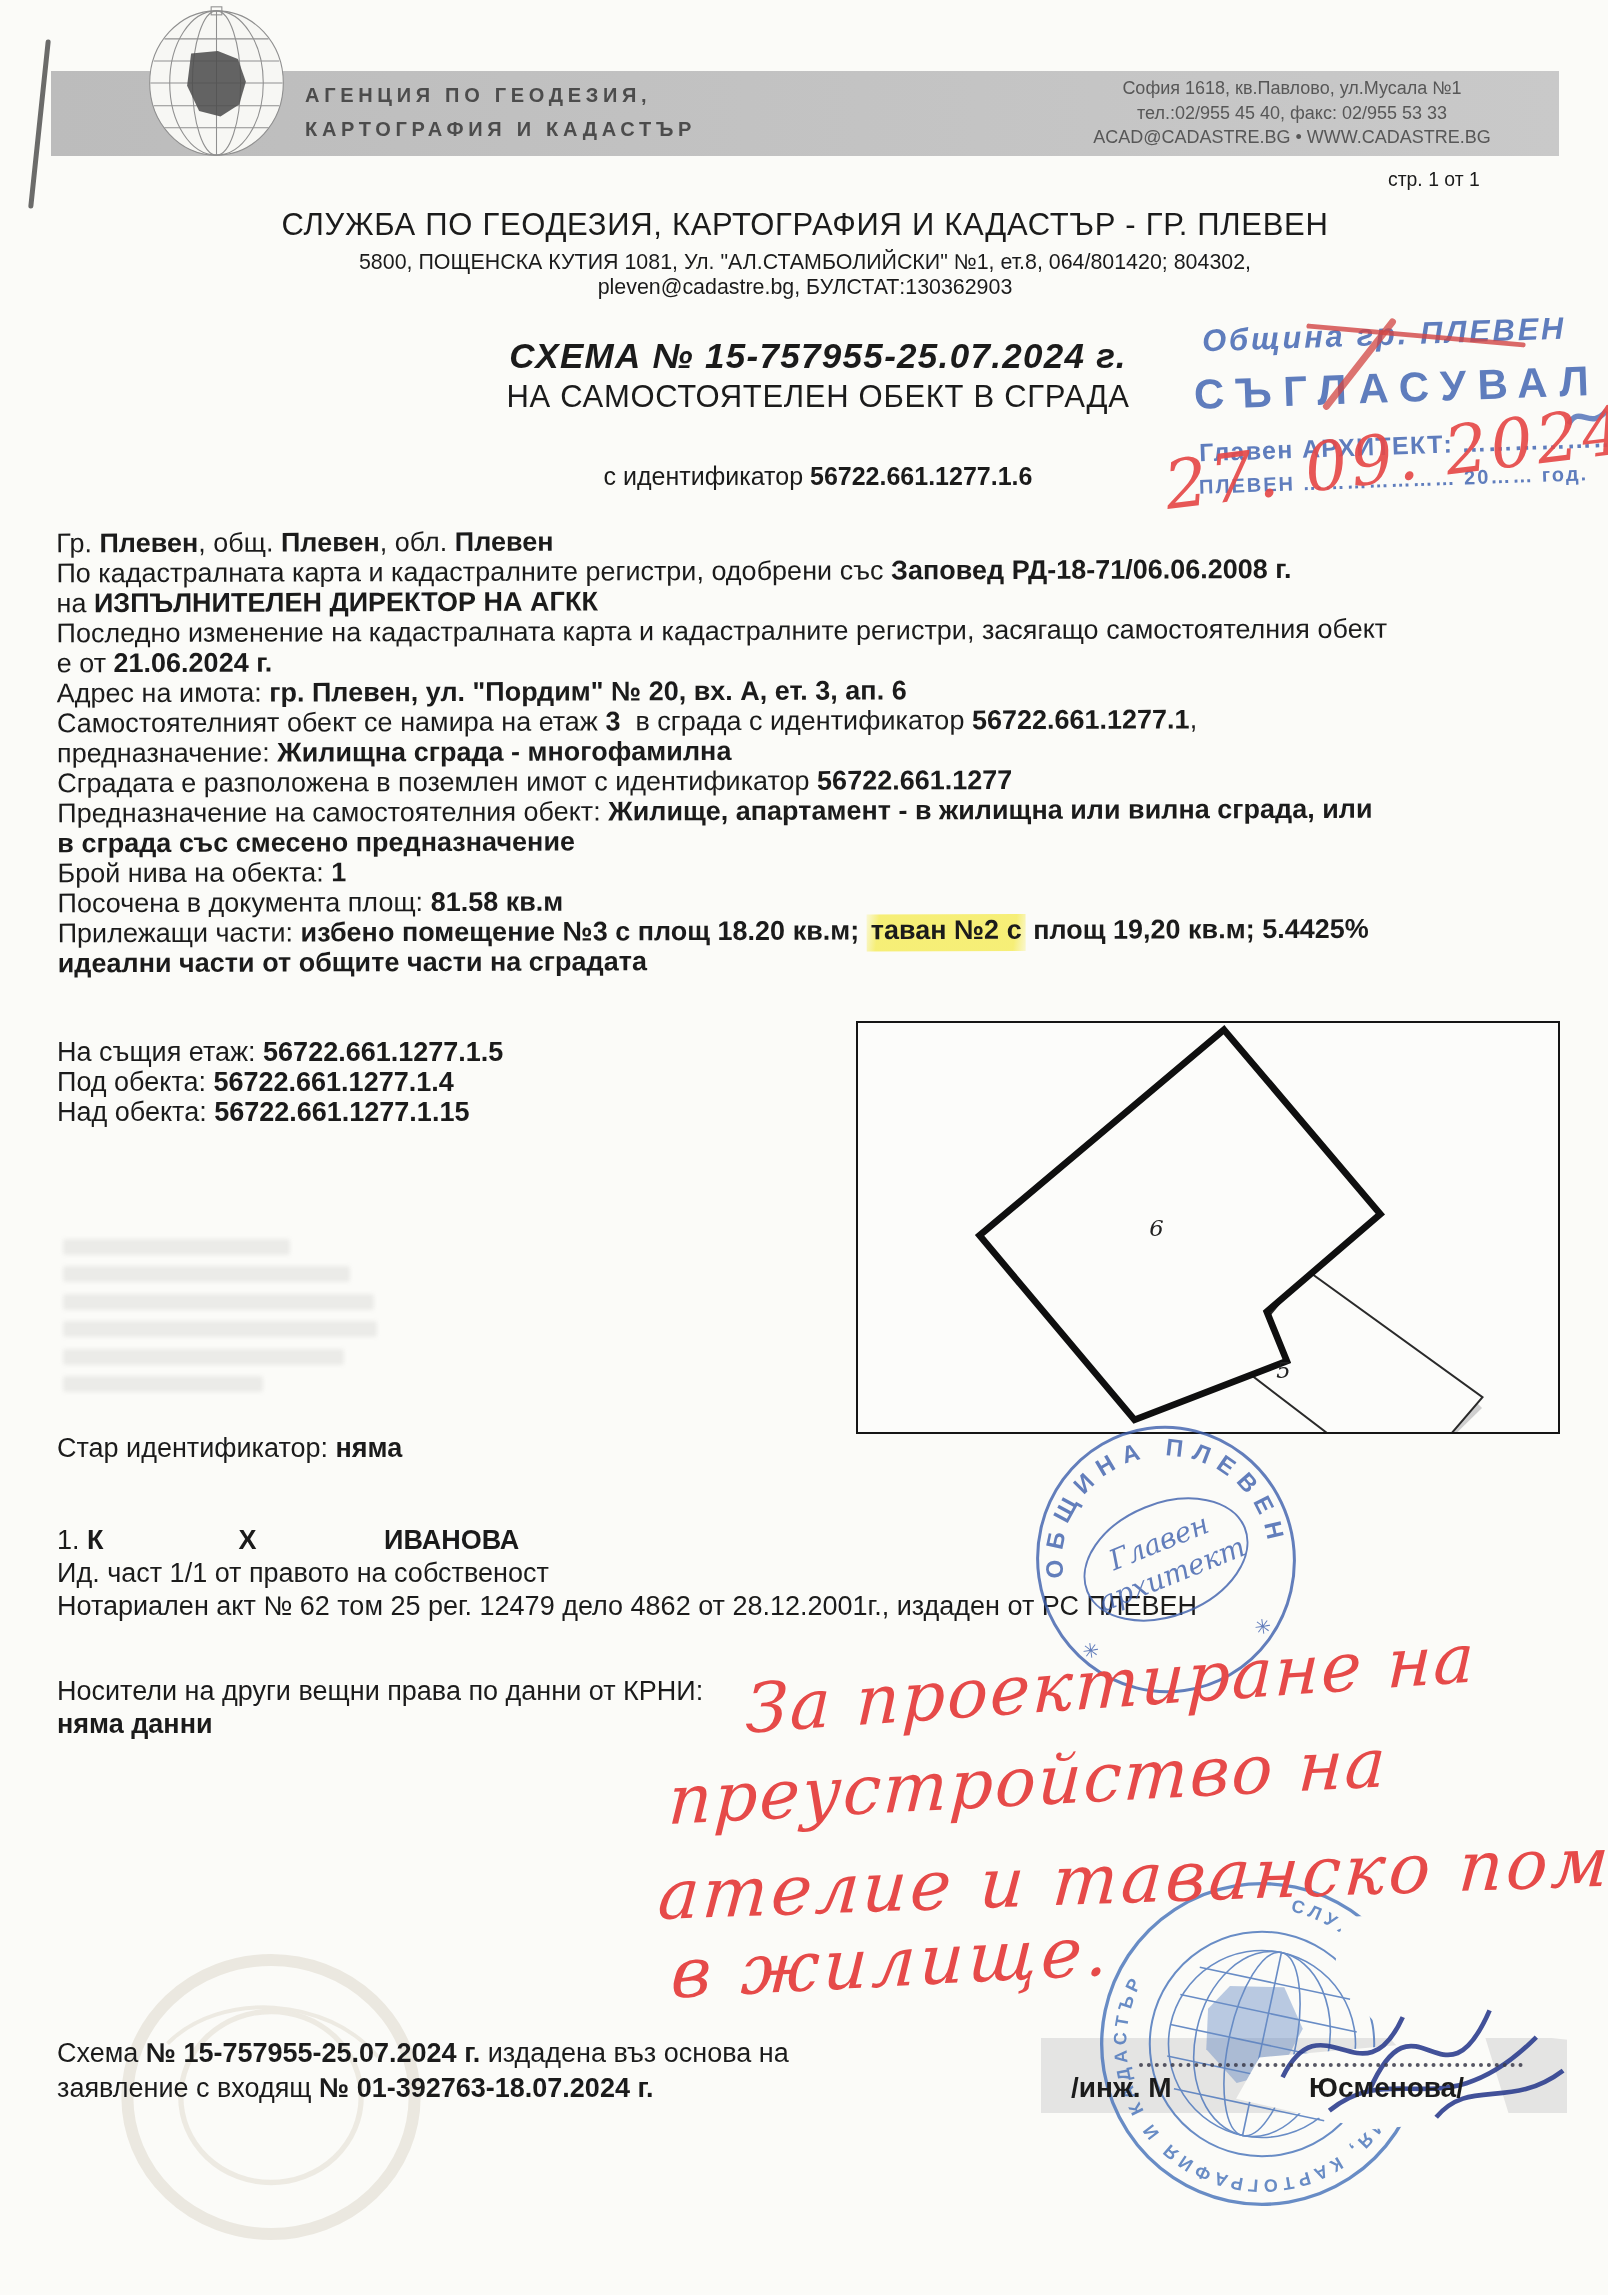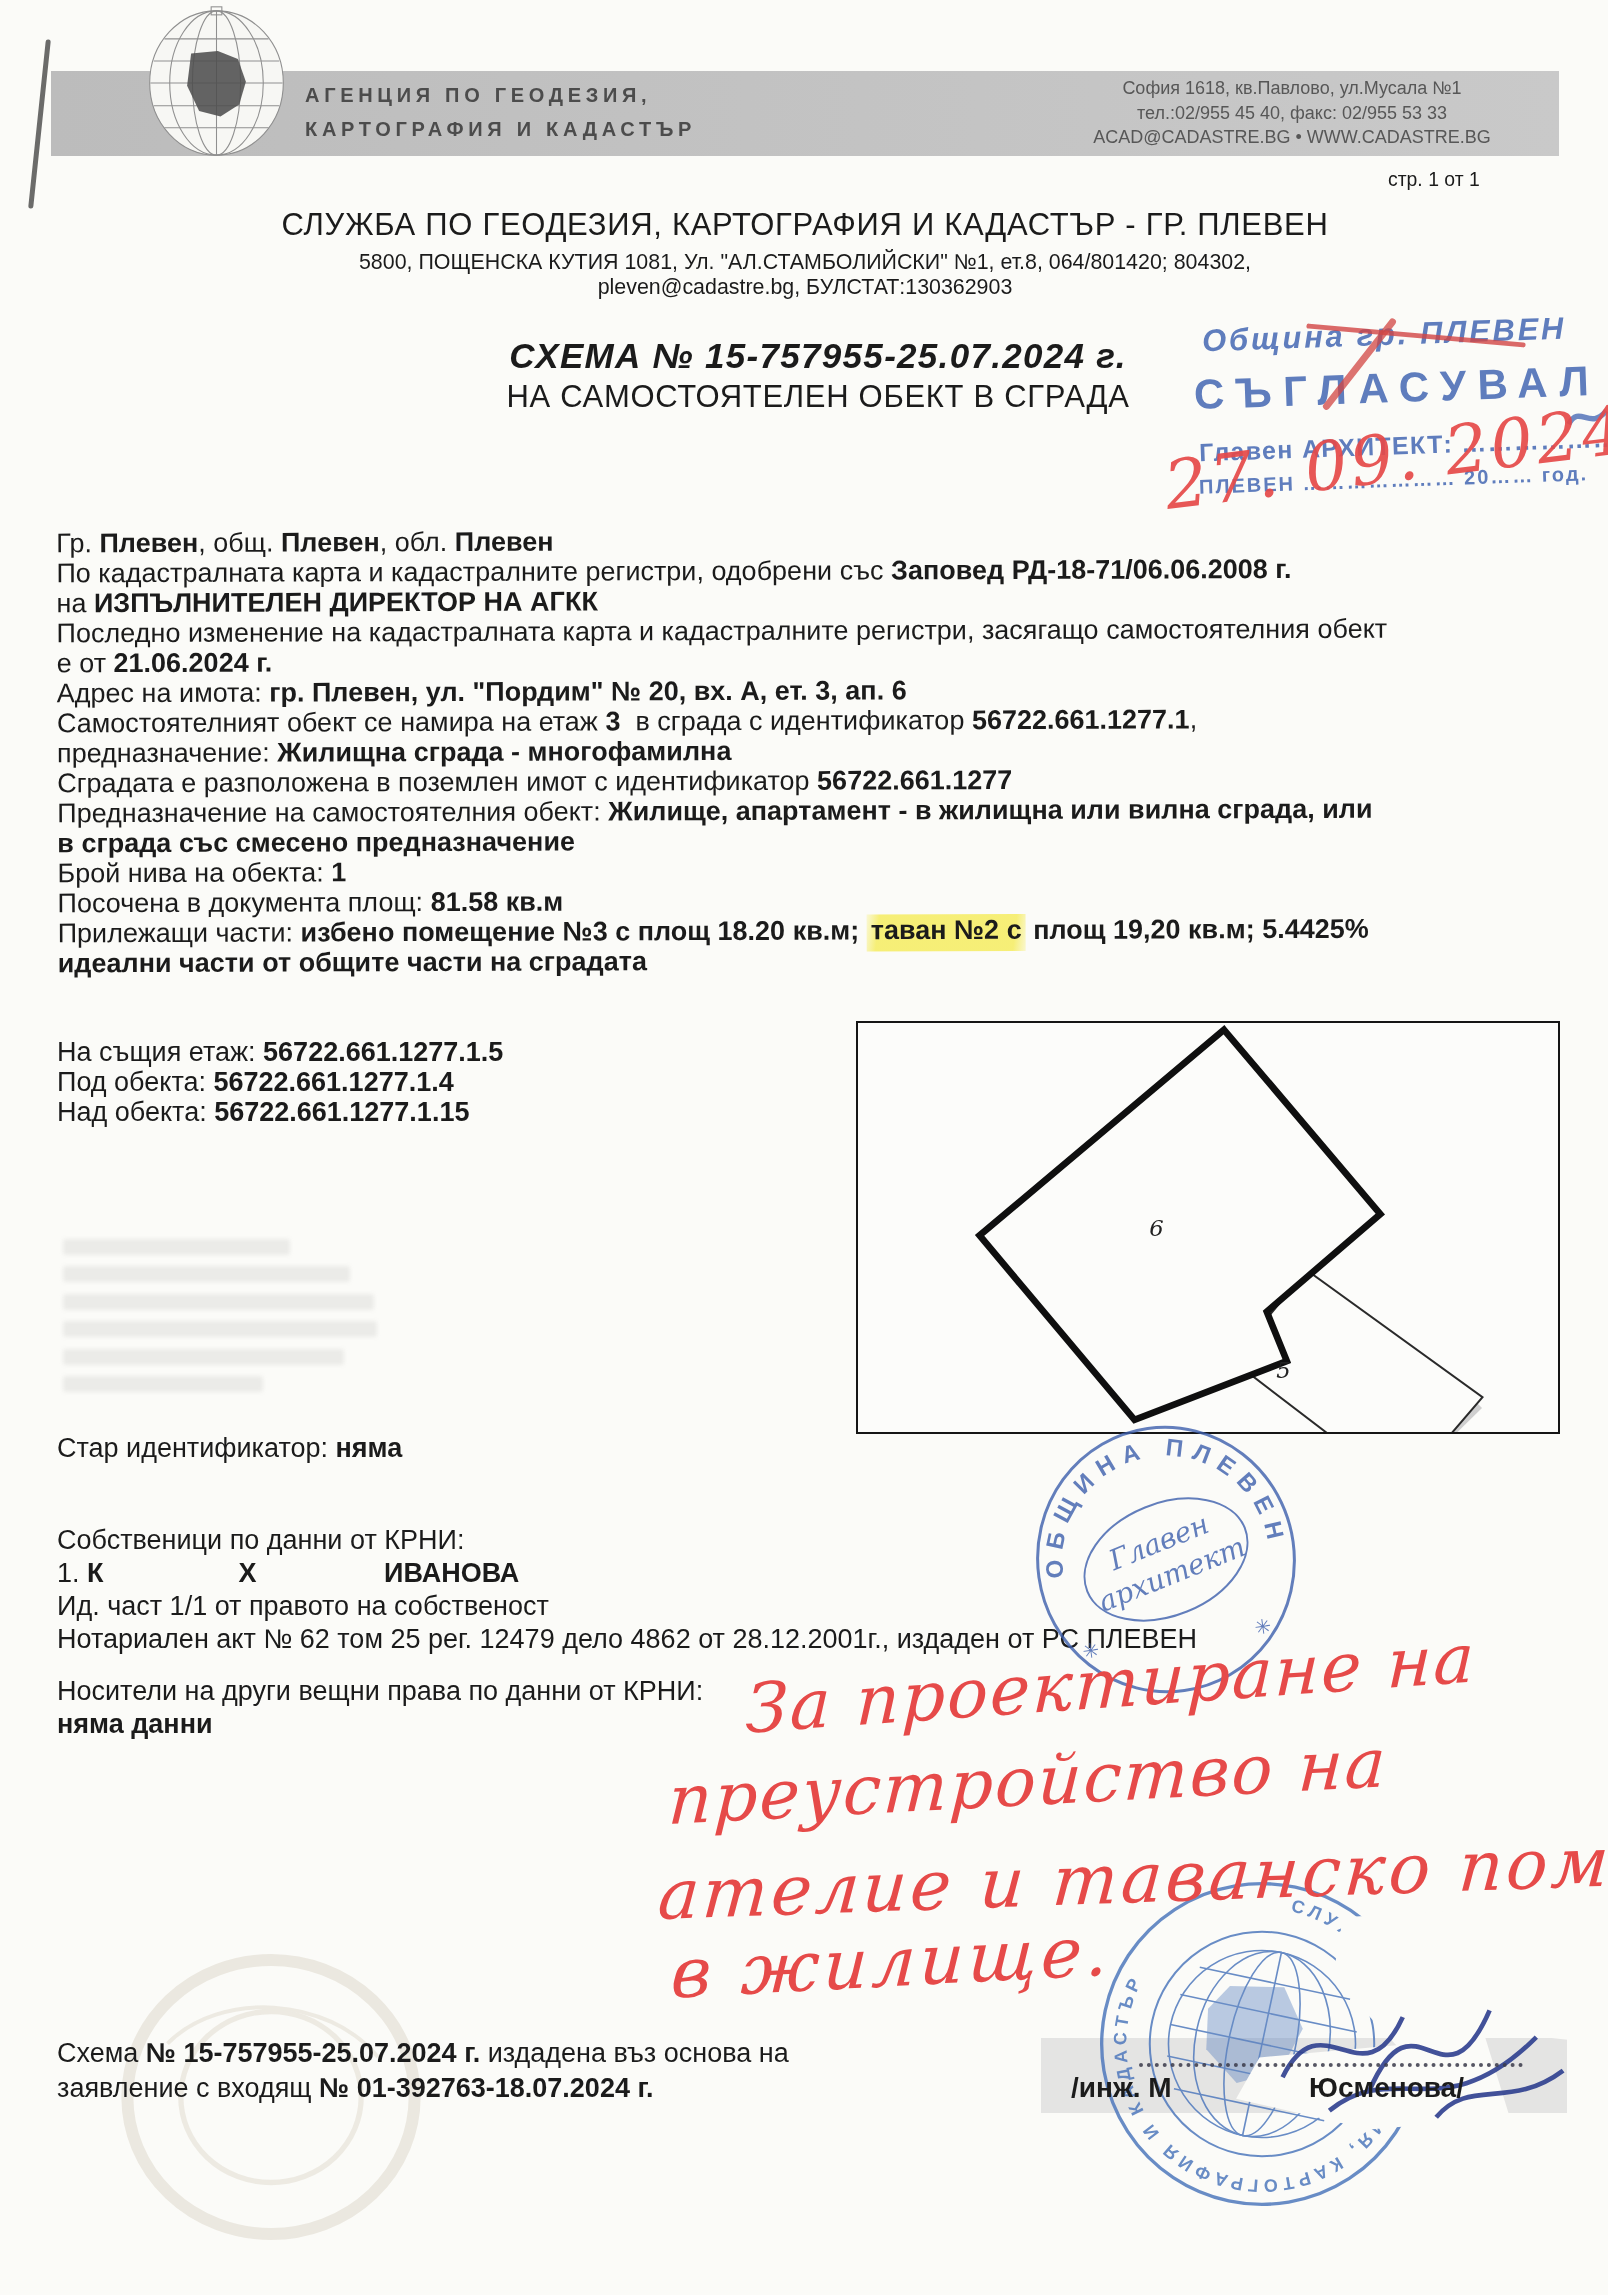--- a/index.html
+++ b/index.html
@@ -51,20 +51,21 @@
   <div class="abs contact center" style="left:1015px;top:126px;width:554px;">ACAD@CADASTRE.BG • WWW.CADASTRE.BG</div>
 
   <div class="abs" style="left:1388px;top:168px;font-size:19.4px;white-space:nowrap;">стр. 1 от 1</div>
 
   <div class="abs center" style="left:0;top:207px;width:1610px;font-size:31px;letter-spacing:0.7px;white-space:nowrap;">СЛУЖБА ПО ГЕОДЕЗИЯ, КАРТОГРАФИЯ И КАДАСТЪР - ГР. ПЛЕВЕН</div>
   <div class="abs center" style="left:0;top:250px;width:1610px;font-size:21.4px;white-space:nowrap;">5800, ПОЩЕНСКА КУТИЯ 1081, Ул. "АЛ.СТАМБОЛИЙСКИ" №1, ет.8, 064/801420; 804302,</div>
   <div class="abs center" style="left:0;top:275px;width:1610px;font-size:21.4px;white-space:nowrap;">pleven@cadastre.bg, БУЛСТАТ:130362903</div>
 
   <div class="abs center" style="left:80px;top:336px;width:1476px;font-size:35px;font-weight:700;letter-spacing:1.3px;white-space:nowrap;font-style:italic;">СХЕМА № 15-757955-25.07.2024 г.</div>
   <div class="abs center" style="left:80px;top:379px;width:1476px;font-size:31px;letter-spacing:0.7px;white-space:nowrap;">НА САМОСТОЯТЕЛЕН ОБЕКТ В СГРАДА</div>
+  <div class="abs center" style="left:80px;top:462px;width:1476px;font-size:25px;white-space:nowrap;"><span>с идентификатор </span><span class="b">56722.661.1277.1.6</span></div>
 
   <div class="abs blue stamp-line" style="left:1202px;top:317px;font-size:31px;font-weight:700;font-style:italic;letter-spacing:2.7px;transform:rotate(-2deg);">Община гр. ПЛЕВЕН</div>
   <div class="abs blue stamp-line" style="left:1194px;top:364px;font-size:42px;font-weight:700;letter-spacing:11.4px;transform:rotate(-2deg);">СЪГЛАСУВАЛ</div>
   <div class="abs blue stamp-line" style="left:1199px;top:431px;font-size:25px;font-weight:700;letter-spacing:1.3px;transform:rotate(-2deg);">Главен АРХИТЕКТ: ………………</div>
   <div class="abs blue stamp-line" style="left:1199px;top:469px;font-size:20px;font-weight:700;letter-spacing:2px;transform:rotate(-2deg);">ПЛЕВЕН ………………… 20…… год.</div>
 
   <div class="abs" style="left:1306px;top:333px;width:220px;height:5.3px;background:#d24543;opacity:.8;transform:rotate(5deg);border-radius:2.7px;"></div>
   <div class="abs" style="left:1356px;top:307px;width:6.7px;height:114px;background:#d24543;opacity:.75;transform:rotate(38deg);border-radius:3.3px;"></div>
 
   <svg class="abs" style="left:1566px;top:394px;" width="43" height="47" viewBox="0 0 64 70">
@@ -121,21 +122,20 @@
     <div class="ghost-bar" style="width:287px;"></div>
     <div class="ghost-bar" style="width:311px;"></div>
     <div class="ghost-bar" style="width:314px;"></div>
     <div class="ghost-bar" style="width:281px;"></div>
     <div class="ghost-bar" style="width:200px;"></div>
   </div>
 
   <div class="abs ln" style="left:57px;top:1433px;"><span>Стар идентификатор: </span><span class="b">няма</span></div>
 
   <div class="abs" style="left:57px;top:1524px;">
-    <div class="ln" style="line-height:33px;"><span>Собственици по данни от КРНИ:</span></div>
     <div class="ln" style="line-height:33px;"><span>1. </span><span class="b">К&nbsp;&nbsp;&nbsp;&nbsp;&nbsp;&nbsp;&nbsp;&nbsp;&nbsp;&nbsp;&nbsp;&nbsp;&nbsp;&nbsp;&nbsp;&nbsp;&nbsp;&nbsp;Х&nbsp;&nbsp;&nbsp;&nbsp;&nbsp;&nbsp;&nbsp;&nbsp;&nbsp;&nbsp;&nbsp;&nbsp;&nbsp;&nbsp;&nbsp;&nbsp;&nbsp;ИВАНОВА</span></div>
     <div class="ln" style="line-height:33px;"><span>Ид. част 1/1 от правото на собственост</span></div>
     <div class="ln" style="line-height:33px;"><span>Нотариален акт № 62 том 25 рег. 12479 дело 4862 от 28.12.2001г., издаден от РС ПЛЕВЕН</span></div>
   </div>
 
   <div class="abs" style="left:57px;top:1675px;">
     <div class="ln" style="line-height:33px;"><span>Носители на други вещни права по данни от КРНИ:</span></div>
     <div class="ln" style="line-height:33px;"><span class="b">няма данни</span></div>
   </div>
 

